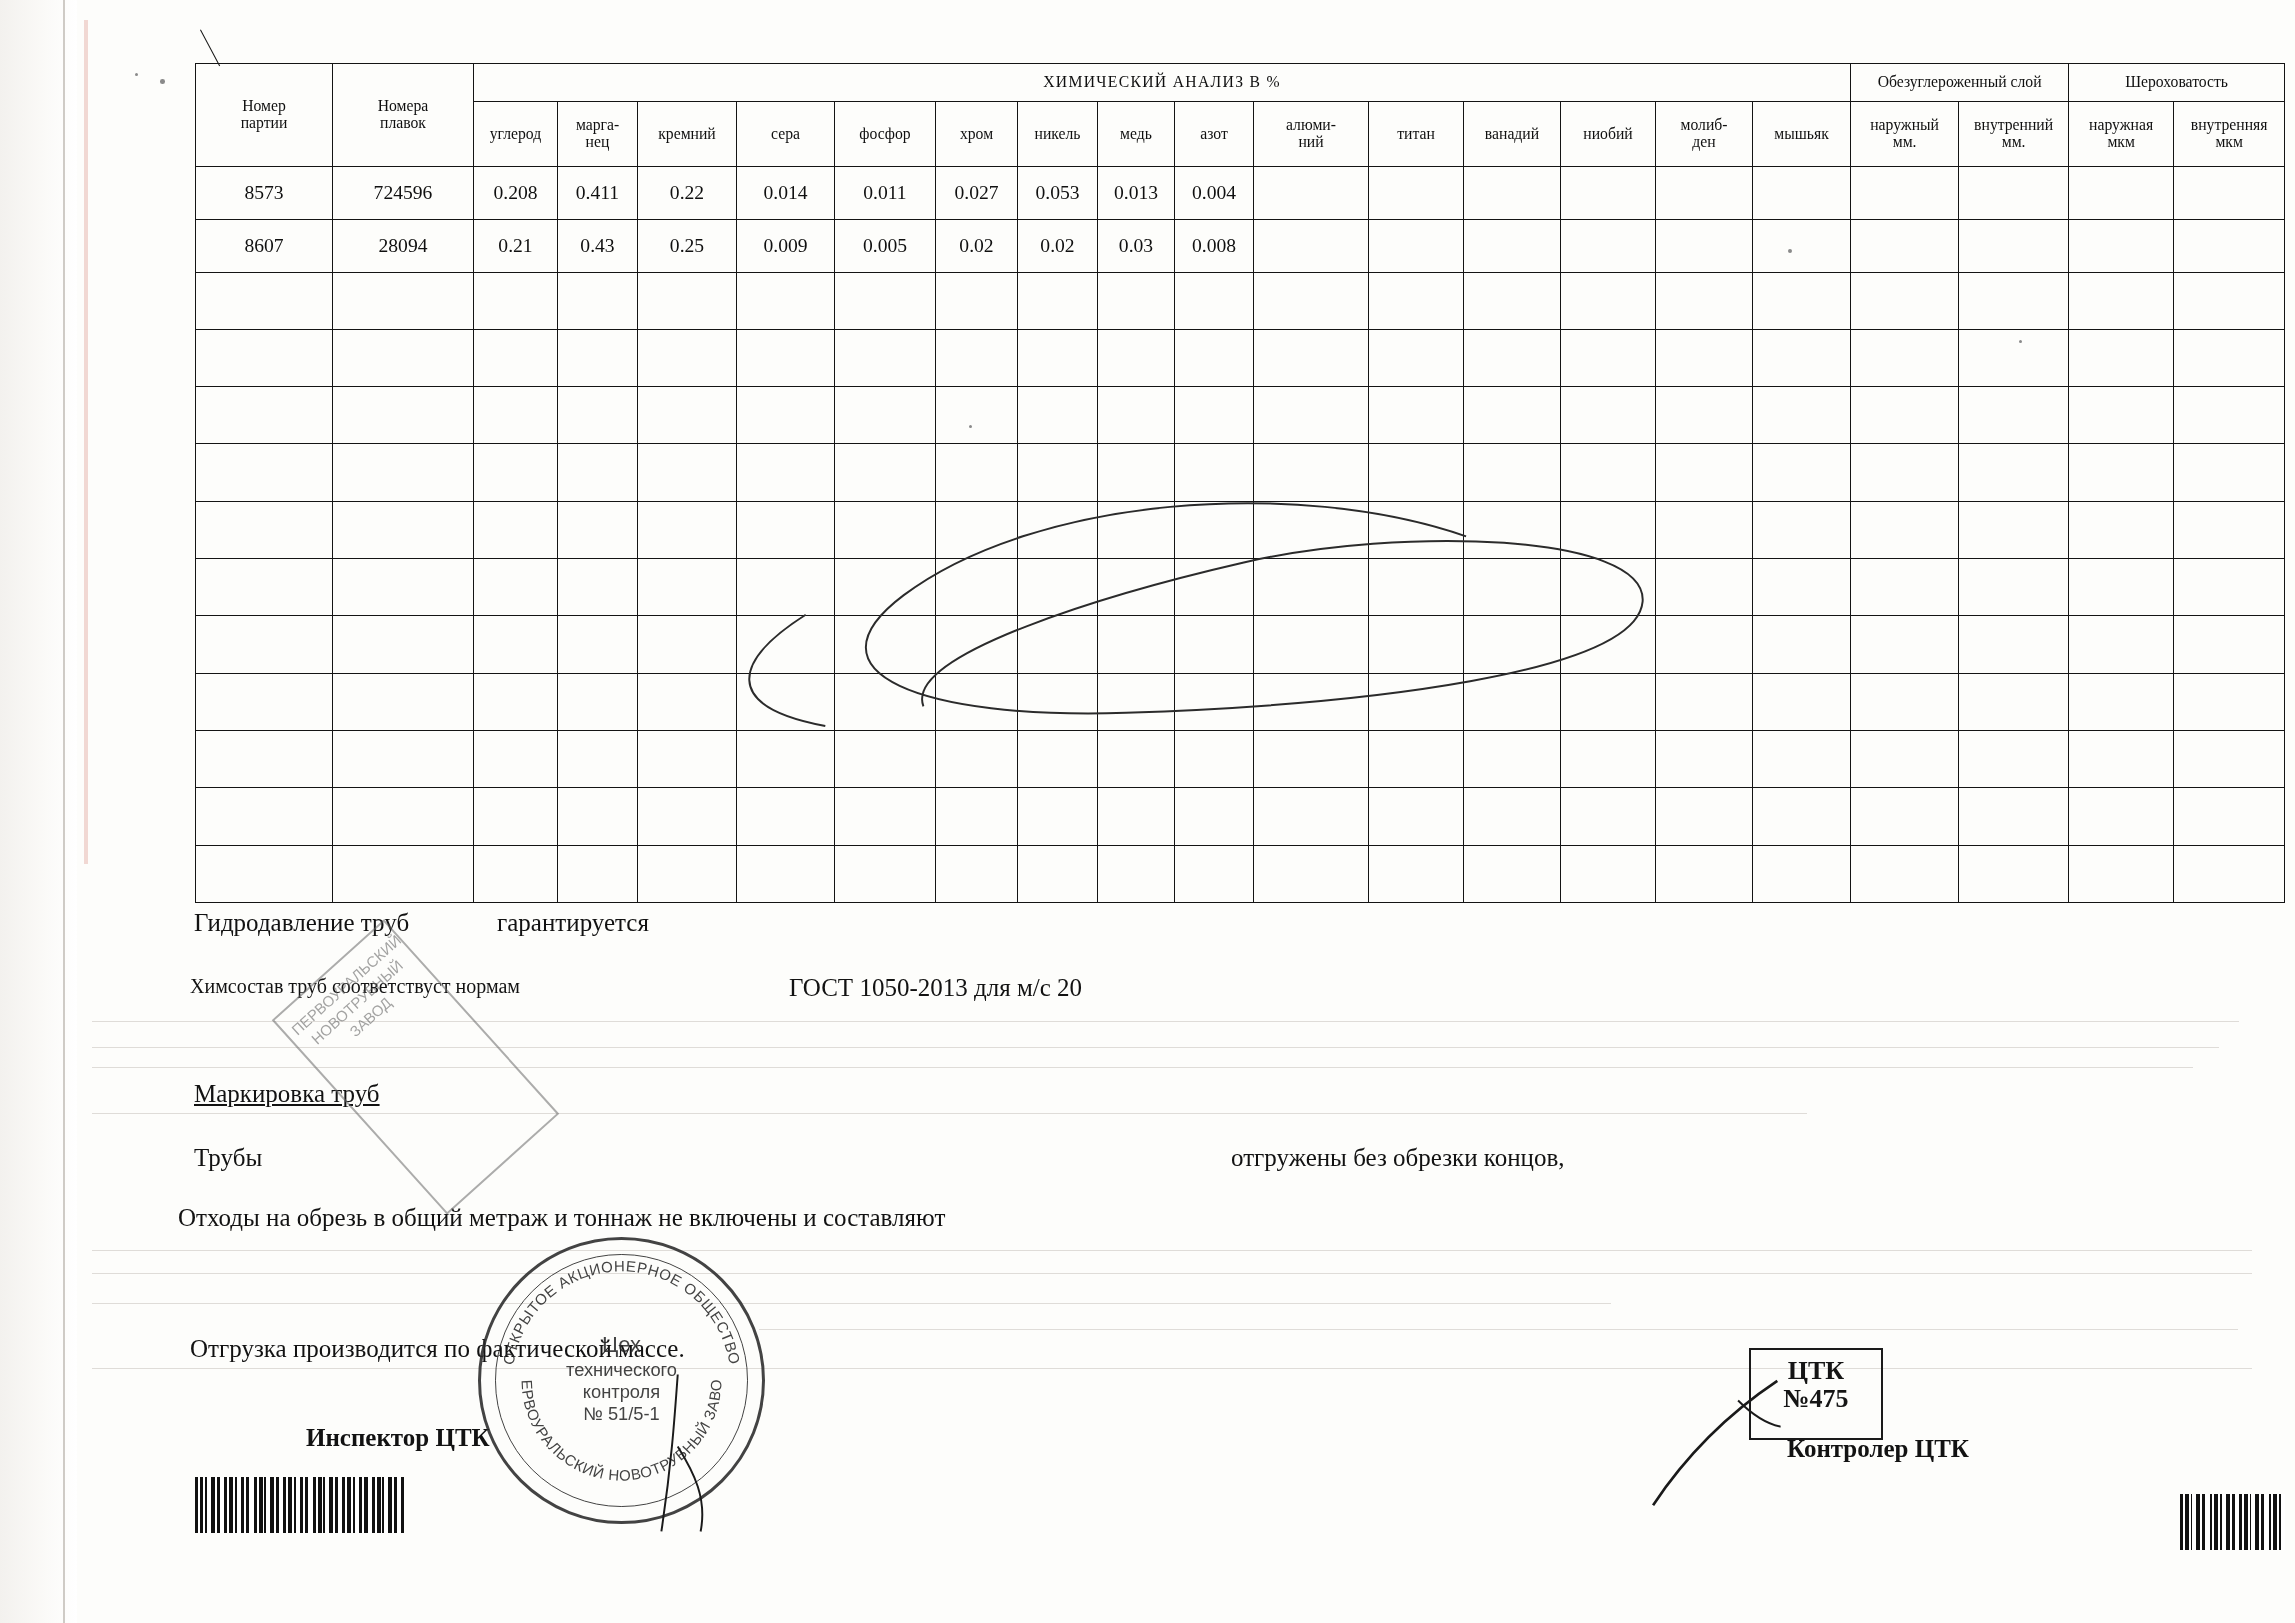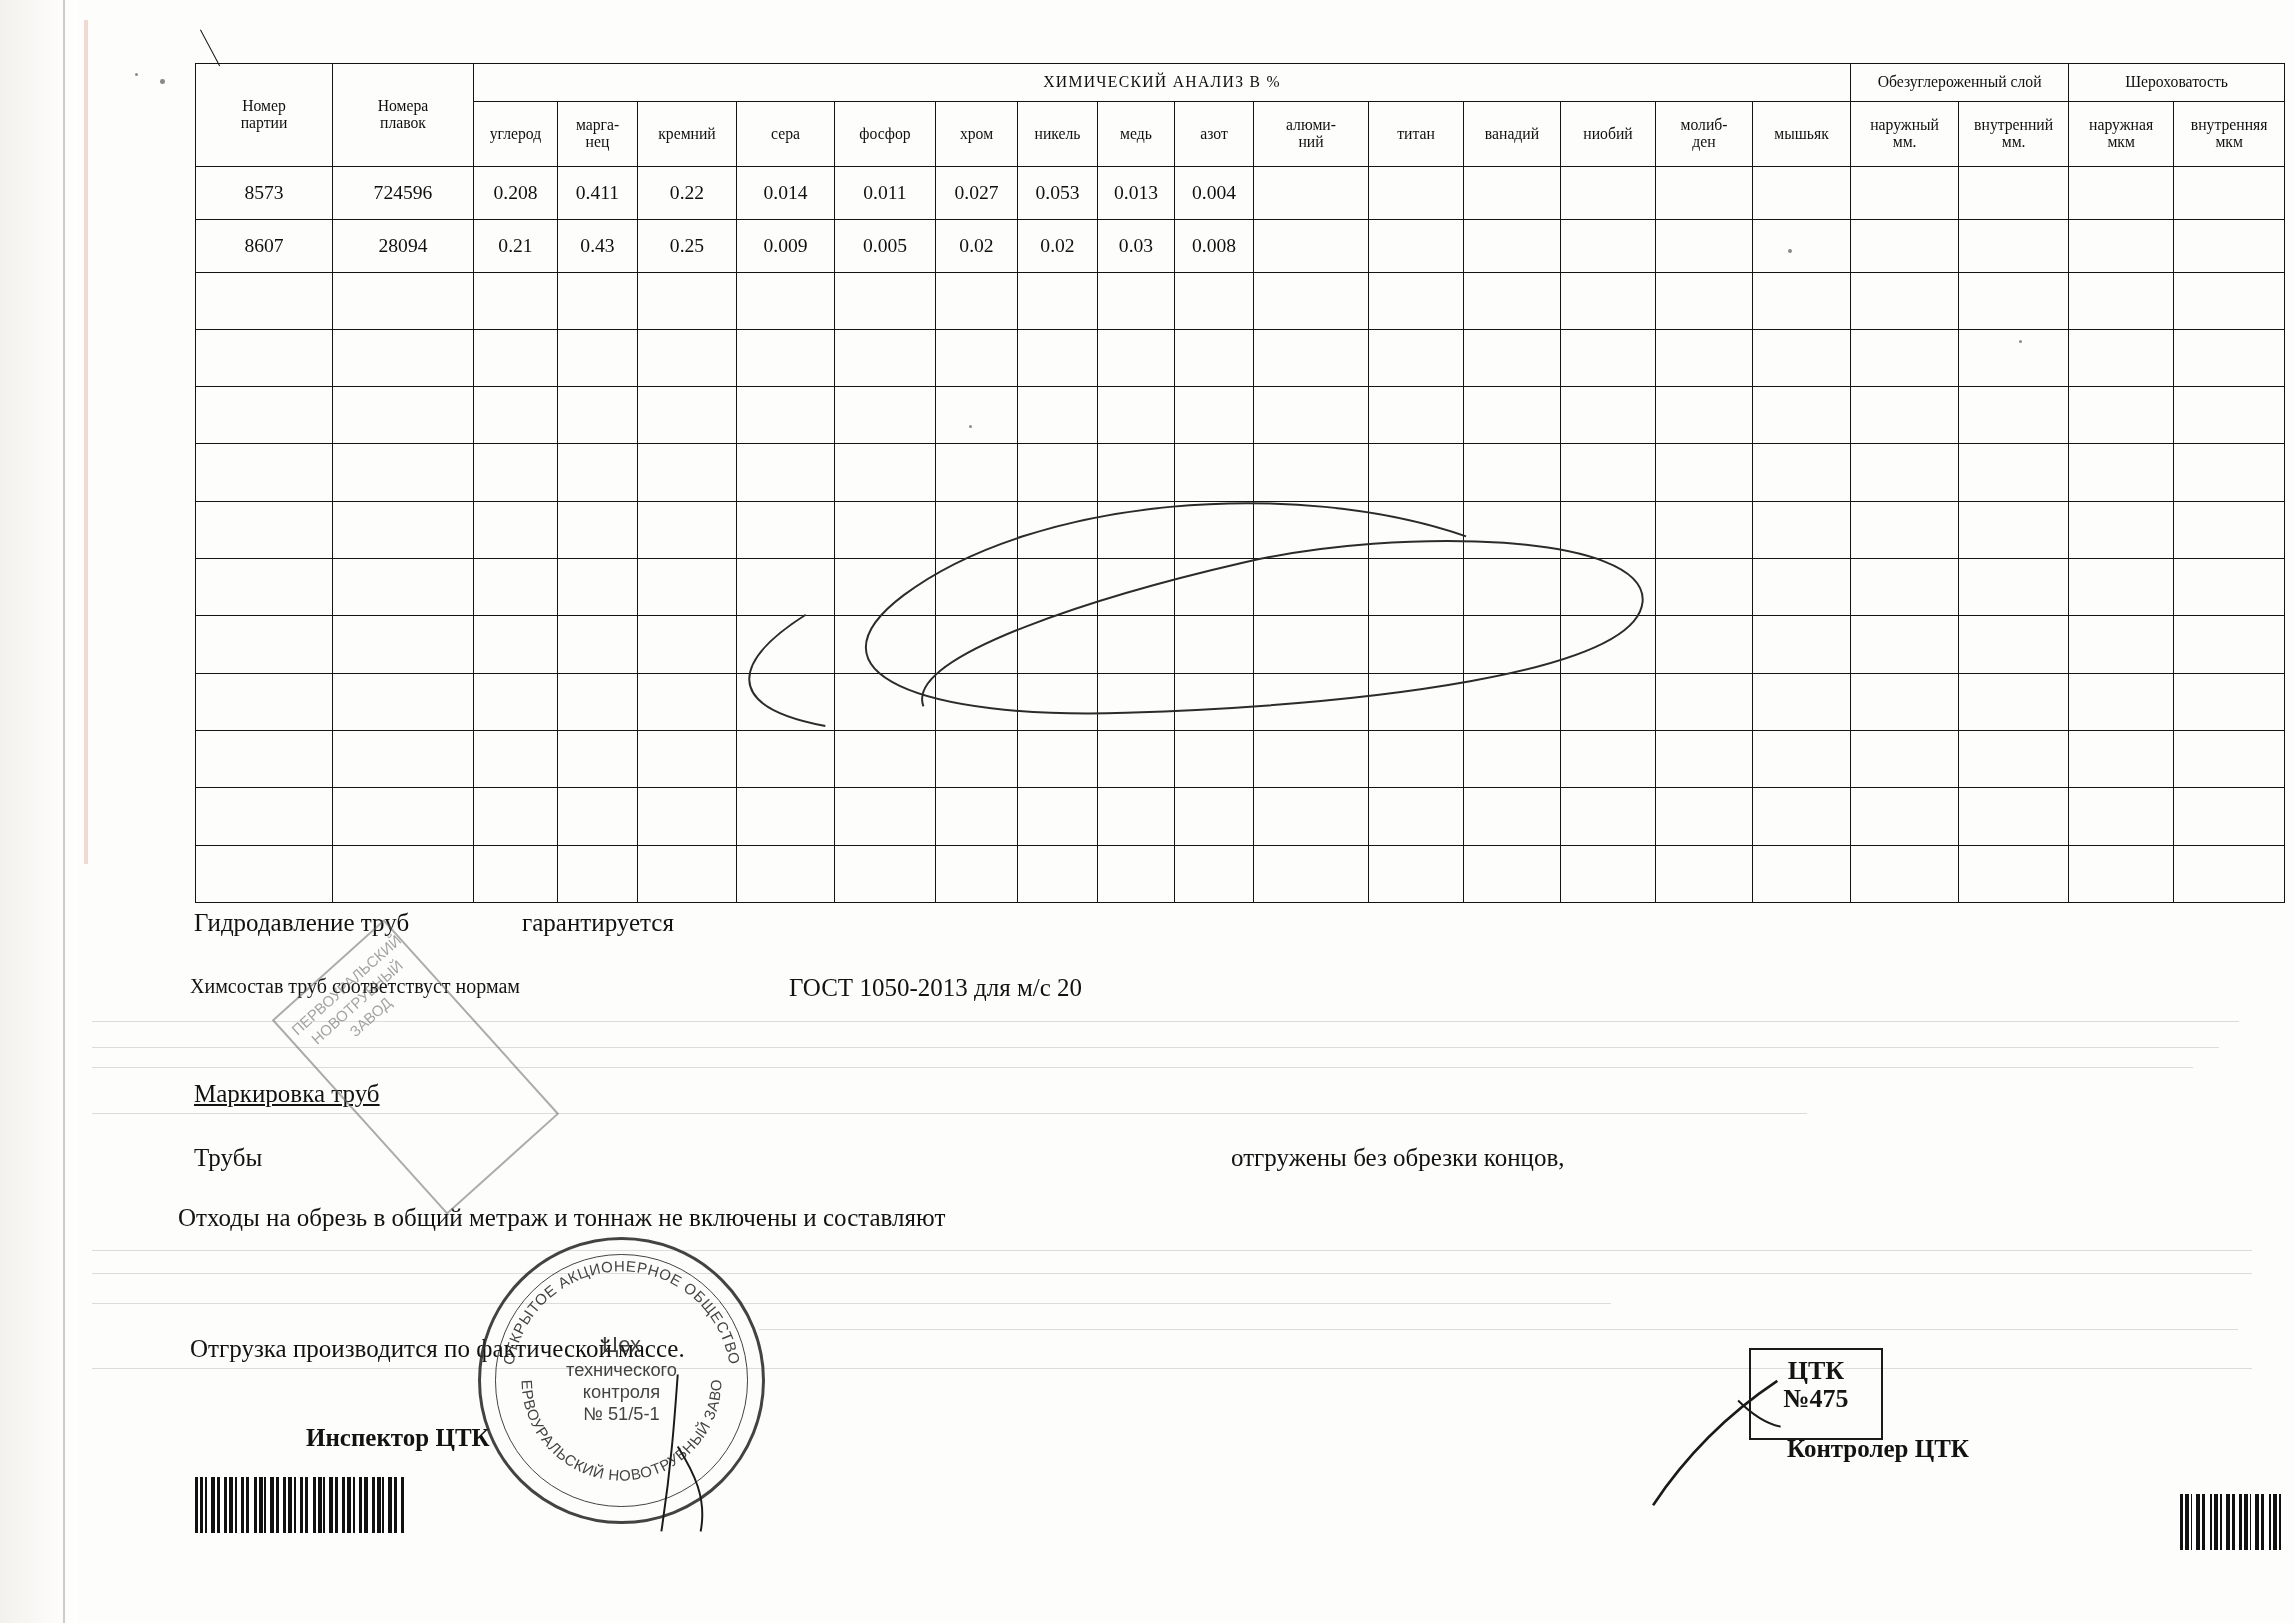--- a/index.html
+++ b/index.html
@@ -109,21 +109,21 @@
   }
 
   
   .txt {
     position: absolute;
     font-family: "Liberation Serif", serif;
     color: #121212;
     white-space: nowrap;
   }
   .t-1 { left: 194px; top: 909px; font-size: 25px; }
-  .t-1b { left: 497px; top: 909px; font-size: 25px; margin-left: 25px; }
+  .t-1b { left: 497px; top: 909px; font-size: 25px; }
   .t-2 { left: 190px; top: 975px; font-size: 20px; }
   .t-2b { left: 789px; top: 974px; font-size: 25px; }
   .t-3 { left: 194px; top: 1080px; font-size: 25px; text-decoration: underline; }
   .t-4 { left: 194px; top: 1144px; font-size: 25px; }
   .t-4b { left: 1231px; top: 1144px; font-size: 25px; }
   .t-5 { left: 178px; top: 1204px; font-size: 25px; }
   .t-6 { left: 190px; top: 1335px; font-size: 25px; text-align: right; }
   .t-insp { left: 306px; top: 1424px; font-size: 25px; font-weight: bold; }
   .t-ctk  { left: 1787px; top: 1435px; font-size: 25px; font-weight: bold; text-align: right; }
 

